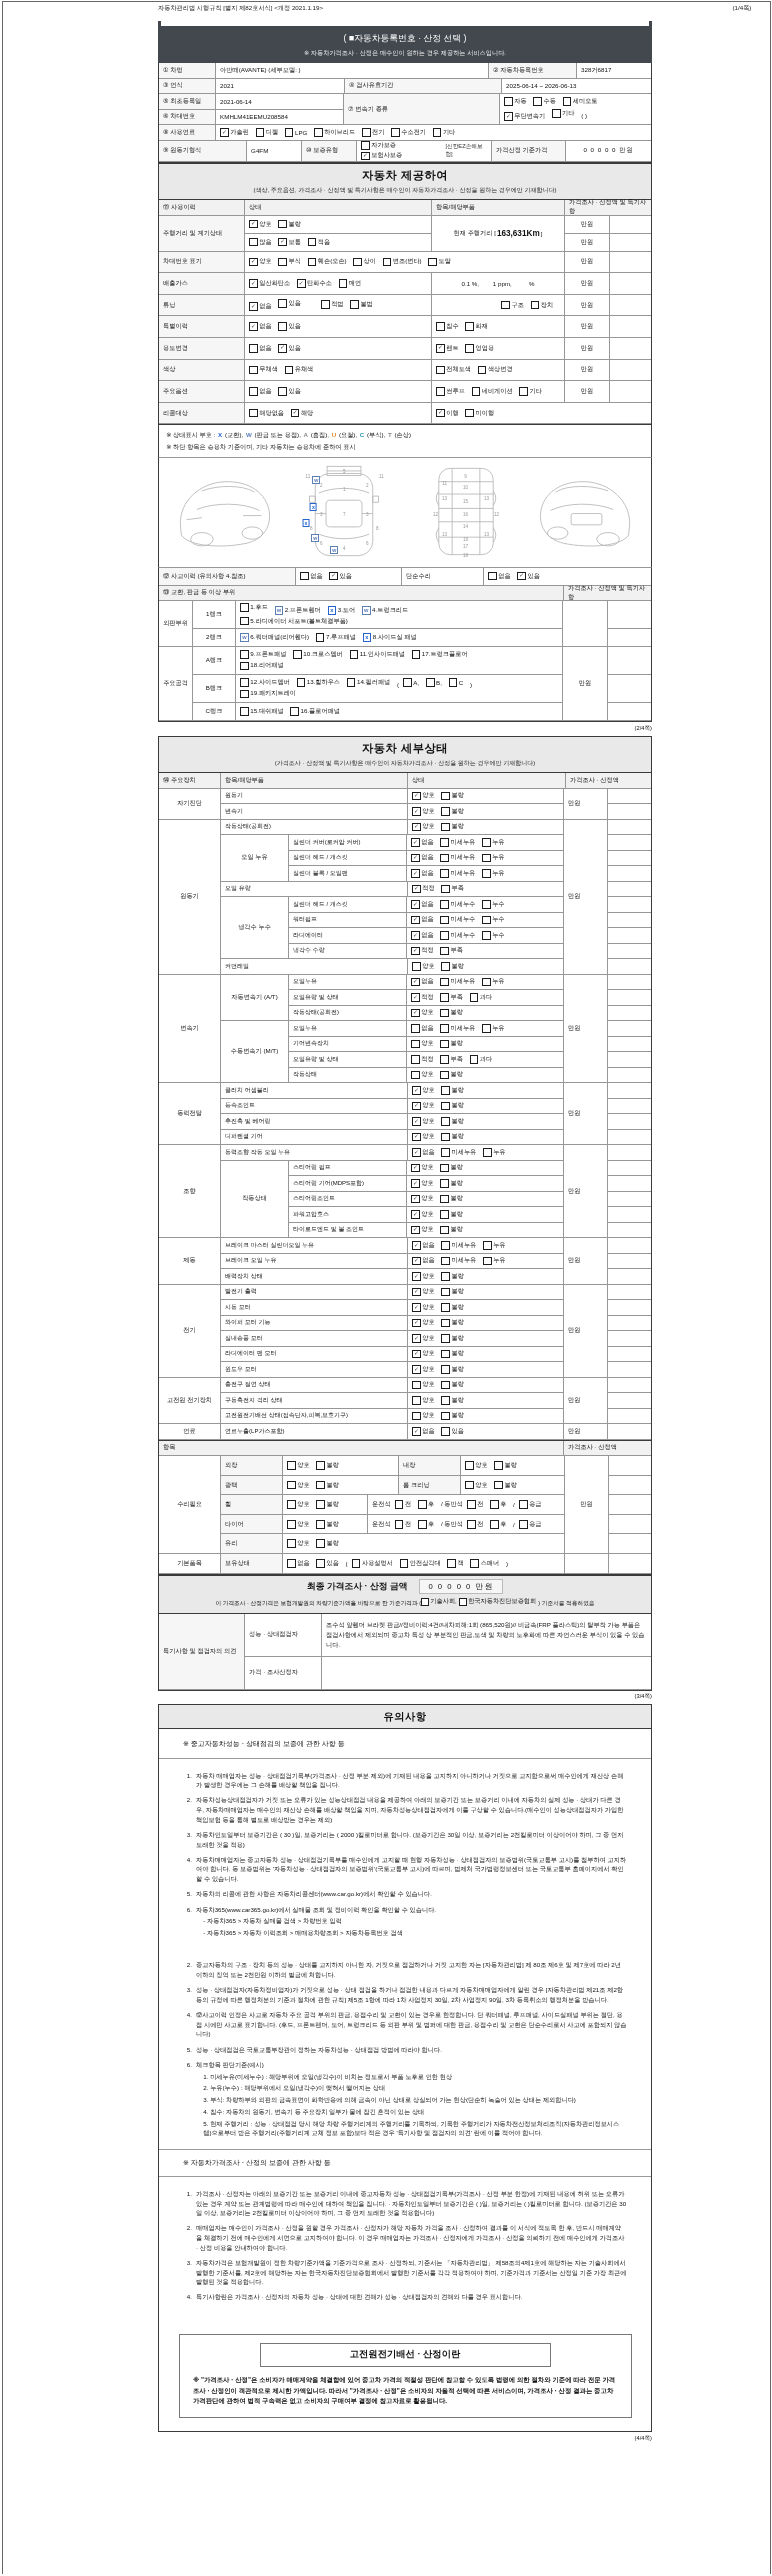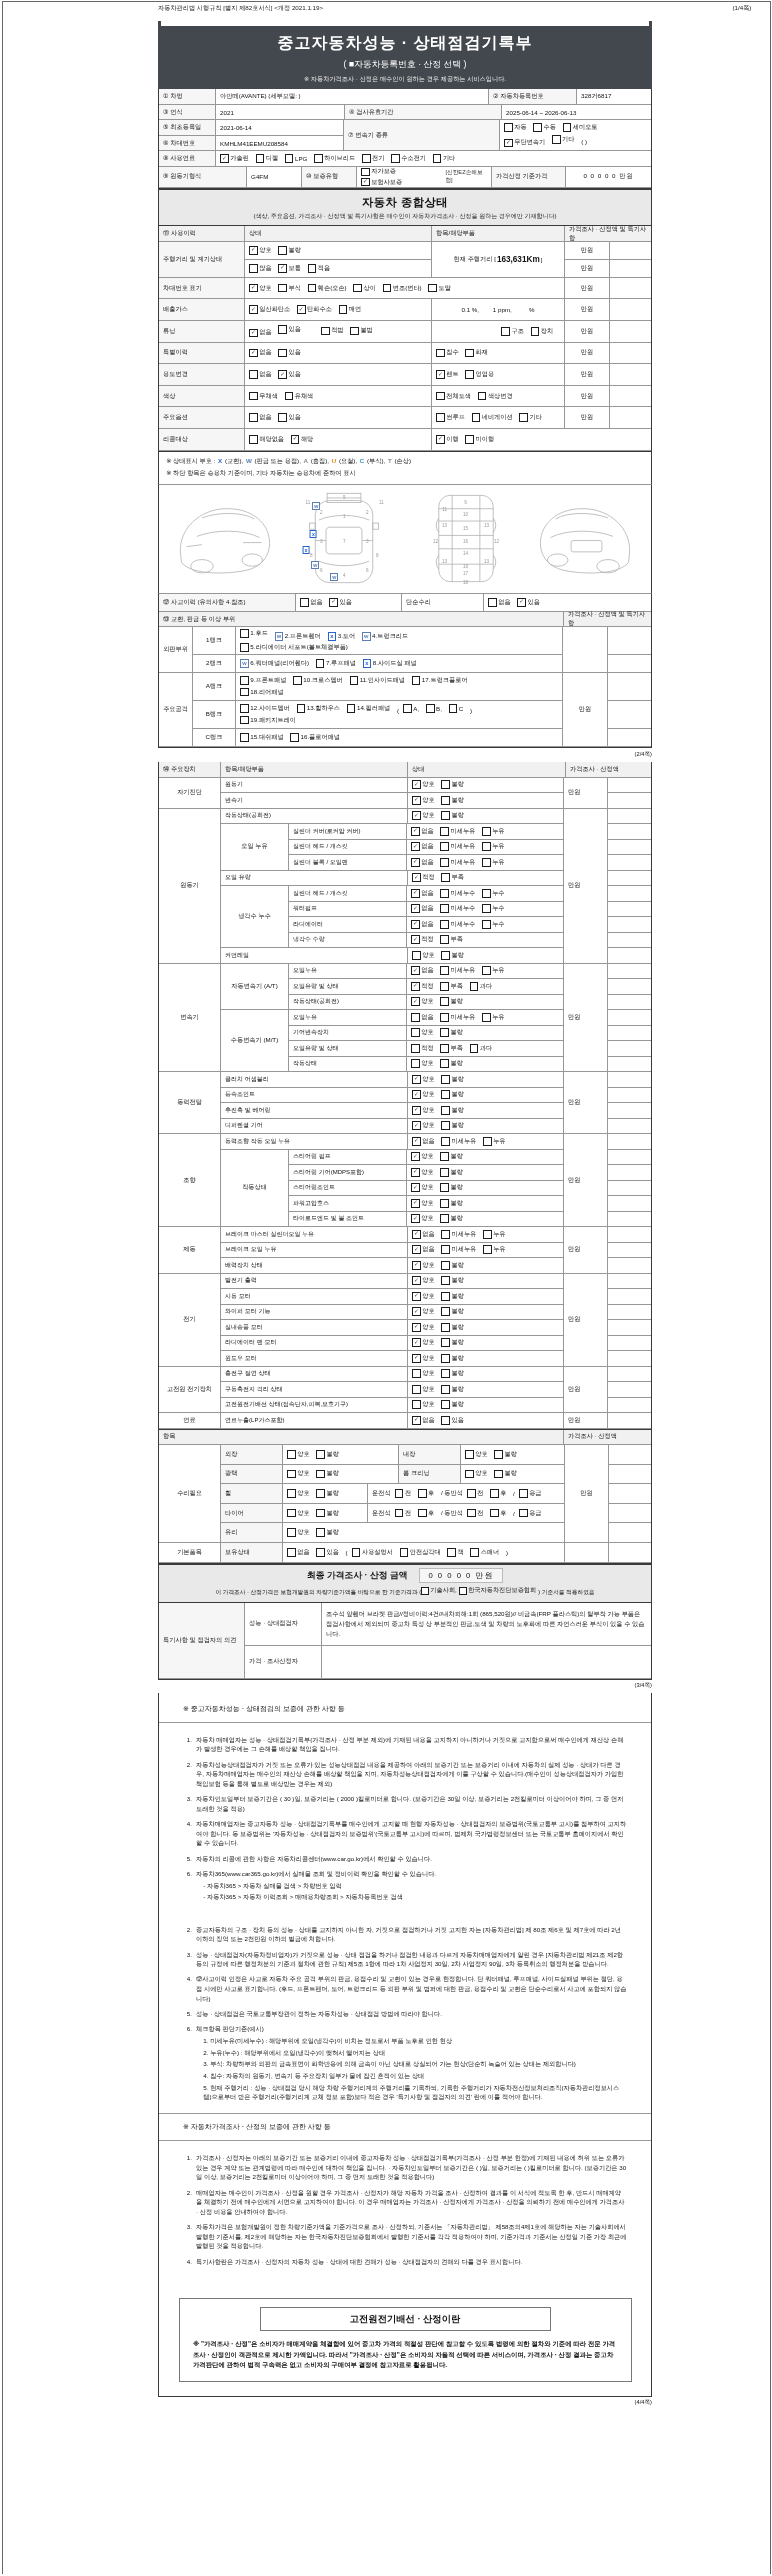--- a/index.html
+++ b/index.html
@@ -91,21 +91,20 @@
 <body>
 
 <div class="pageframe"></div>
 <div class="topline">자동차관리법 시행규칙 [별지 제82호서식] &lt;개정 2021.1.19&gt;</div>
 <div class="toppage">(1/4쪽)</div>
 
 <div class="content">
 
   <div class="hdr">
     <div class="stripe"></div>
-    <div class="t1">중고자동차성능 · 상태점검기록부</div>
     <div class="t2">( ■자동차등록번호 · 산정 선택 )</div>
     <div class="t3">※ 자동차가격조사 · 산정은 매수인이 원하는 경우 제공하는 서비스입니다.</div>
   </div>
 
   <div class="tbl">
     <div class="r">
       <div class="c lab" style="width:57px">① 차명</div>
       <div class="c" style="width:273px">아반떼(AVANTE) (세부모델: )</div>
       <div class="c lab" style="width:88px">② 자동차등록번호</div>
       <div class="c last" style="flex:1">328거6817</div>
@@ -194,21 +193,21 @@
               <span class="cbl">보험사보증</span>
             </span></span>
         <span class="wnote">[신한EZ손해보험]</span>
       </div>
       <div class="c lab" style="width:74px">가격산정 기준가격</div>
       <div class="c last ctr" style="flex:1;letter-spacing:1px">0 0 0 0 0 만원</div>
     </div>
   </div>
 
   <div class="band mid" style="border-top:1px solid #3a3a3a">
-    <div class="bt">자동차 종합상태</div>
+    <div class="bt">자동차 제공하여</div>
     <div class="bs">(색상, 주요옵션, 가격조사 · 산정액 및 특기사항은 매수인이 자동차가격조사 · 산정을 원하는 경우에만 기재합니다)</div>
   </div>
   <div class="tbl">
     <div class="r">
       <div class="c lc h30" style="width:86px">⑪ 사용이력</div>
       <div class="c lc h30" style="width:187px">상태</div>
       <div class="c lc h30" style="width:133px">항목/해당부품</div>
       <div class="c lc h30 last" style="flex:1">가격조사 · 산정액 및 특기사항</div>
     </div>
     <div class="r">
@@ -679,20 +678,24 @@
       <div class="gcol" style="flex:1">
         <div class="c ec h54 last" style="width:100%"></div>
         <div class="c ec h54 last" style="width:100%"></div>
         <div class="c ec h35 last" style="width:100%"></div>
       </div>
     </div>
   </div>
 
   <div class="pgmark-abs">(2/4쪽)</div>
 
+  <div class="band">
+    <div class="bt">자동차 세부상태</div>
+    <div class="bs">(가격조사 · 산정액 및 특기사항은 매수인이 자동차가격조사 · 산정을 원하는 경우에만 기재합니다)</div>
+  </div>
   <div class="tbl">
     <div class="r">
       <div class="c lc h30" style="width:62px">⑭ 주요장치</div>
       <div class="c lc h30" style="width:187px">항목/해당부품</div>
       <div class="c lc h30" style="width:158px">상태</div>
       <div class="c lc h30 last" style="flex:1">가격조사 · 산정액</div>
     </div>
     <div id="detail-rows">
         <div class="r">
           <div class="c dcell" style="width: 62px;">자기진단</div>
@@ -1652,20 +1655,23 @@
         <div class="r">
           <div class="c" style="width:77px;height:33px">가격 · 조사산정자</div>
           <div class="c last" style="flex:1;height:33px"></div>
         </div>
       </div>
     </div>
   </div>
 
   <div class="pgmark-abs">(3/4쪽)</div>
 
+  <div class="band">
+    <div class="bt" style="font-size:10.3px">유의사항</div>
+  </div>
   <div class="tbl">
     <div class="nbody" id="notice-body">
         <div class="nhead">※ 중고자동차성능 · 상태점검의 보증에 관한 사항 등</div>
         <div class="nitems">
           <div class="nitem">
             <div class="nnum">1.</div>
             <div class="ntxt">자동차 매매업자는 성능 · 상태점검기록부(가격조사 · 산정 부분 제외)에 기재된 내용을 고지하지 아니하거나 거짓으로 고지함으로써 매수인에게 재산상 손해가 발생한 경우에는 그 손해를 배상할 책임을 집니다.</div>
           </div>
           <div class="nitem">
             <div class="nnum">2.</div>

